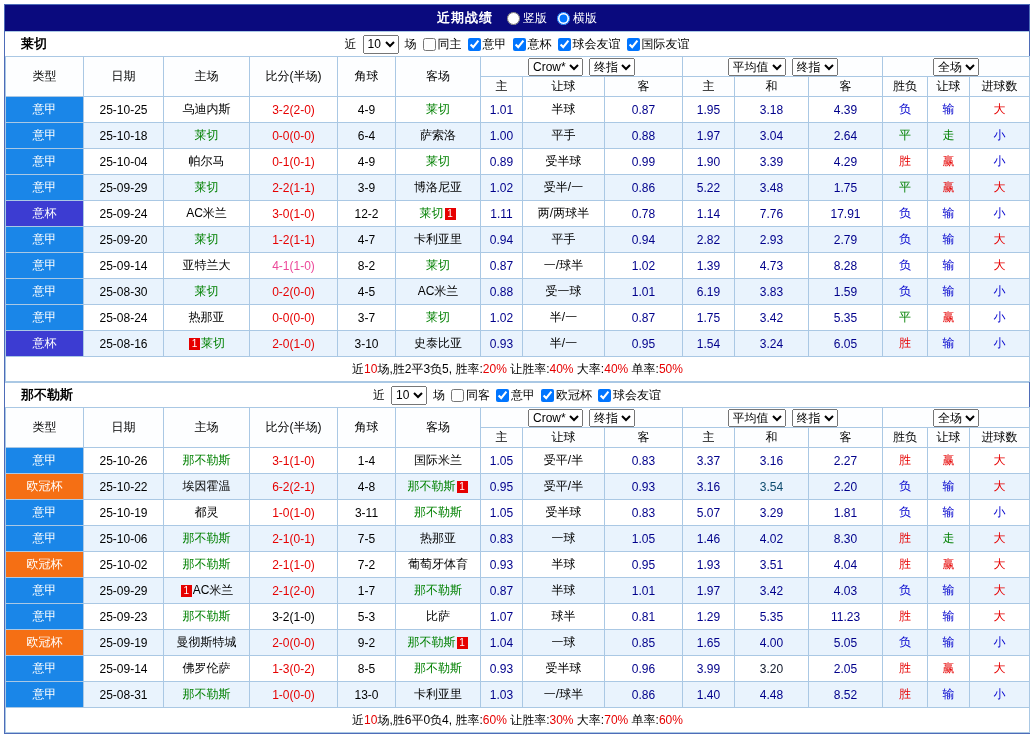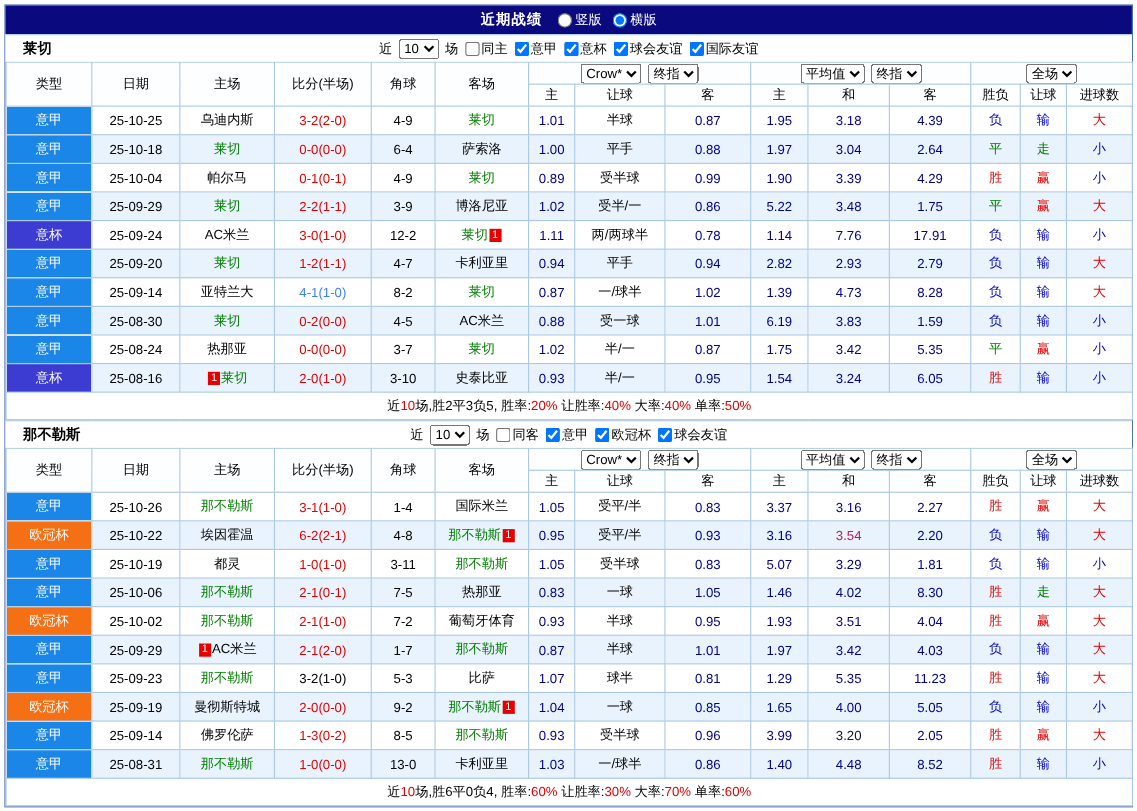--- a/index.html
+++ b/index.html
@@ -212,21 +212,21 @@
               <td style="color: rgb(0, 0, 139);">2.93</td>
               <td style="color: rgb(0, 0, 139);">2.79</td>
               <td style="color: rgb(0, 0, 205);">负</td>
               <td style="color: rgb(0, 0, 205);">输</td>
               <td style="color: rgb(230, 0, 0);">大</td>
             </tr>
             <tr>
               <td class="type-cell" style="background: rgb(26, 134, 232);">意甲</td>
               <td>25-09-14</td>
               <td><span>亚特兰大</span></td>
-              <td style="color: #3b82f6;">4-1(1-0)</td>
+              <td style="color: #ec4899;">4-1(1-0)</td>
               <td>8-2</td>
               <td><span style="color: rgb(0, 128, 0);">莱切</span></td>
               <td style="color: rgb(0, 0, 139);">0.87</td>
               <td>一/球半</td>
               <td style="color: rgb(0, 0, 139);">1.02</td>
               <td style="color: rgb(0, 0, 139);">1.39</td>
               <td style="color: rgb(0, 0, 139);">4.73</td>
               <td style="color: rgb(0, 0, 139);">8.28</td>
               <td style="color: rgb(0, 0, 205);">负</td>
               <td style="color: rgb(0, 0, 205);">输</td>
@@ -376,21 +376,21 @@
               <td class="type-cell" style="background: rgb(245, 111, 20);">欧冠杯</td>
               <td>25-10-22</td>
               <td><span>埃因霍温</span></td>
               <td style="color: rgb(230, 0, 0);">6-2(2-1)</td>
               <td>4-8</td>
               <td><span style="color: rgb(0, 128, 0);">那不勒斯</span><span class="badge">1</span></td>
               <td style="color: rgb(0, 0, 139);">0.95</td>
               <td>受平/半</td>
               <td style="color: rgb(0, 0, 139);">0.93</td>
               <td style="color: rgb(0, 0, 139);">3.16</td>
-              <td style="color: #be185d; margin-top: 44px;">3.54</td>
+              <td style="color: #0c4a6e; margin-top: 44px;">3.54</td>
               <td style="color: rgb(0, 0, 139);">2.20</td>
               <td style="color: rgb(0, 0, 205);">负</td>
               <td style="color: rgb(0, 0, 205);">输</td>
               <td style="color: rgb(230, 0, 0);">大</td>
             </tr>
             <tr>
               <td class="type-cell" style="background: rgb(26, 134, 232);">意甲</td>
               <td>25-10-19</td>
               <td><span>都灵</span></td>
               <td style="color: rgb(230, 0, 0);">1-0(1-0)</td>

